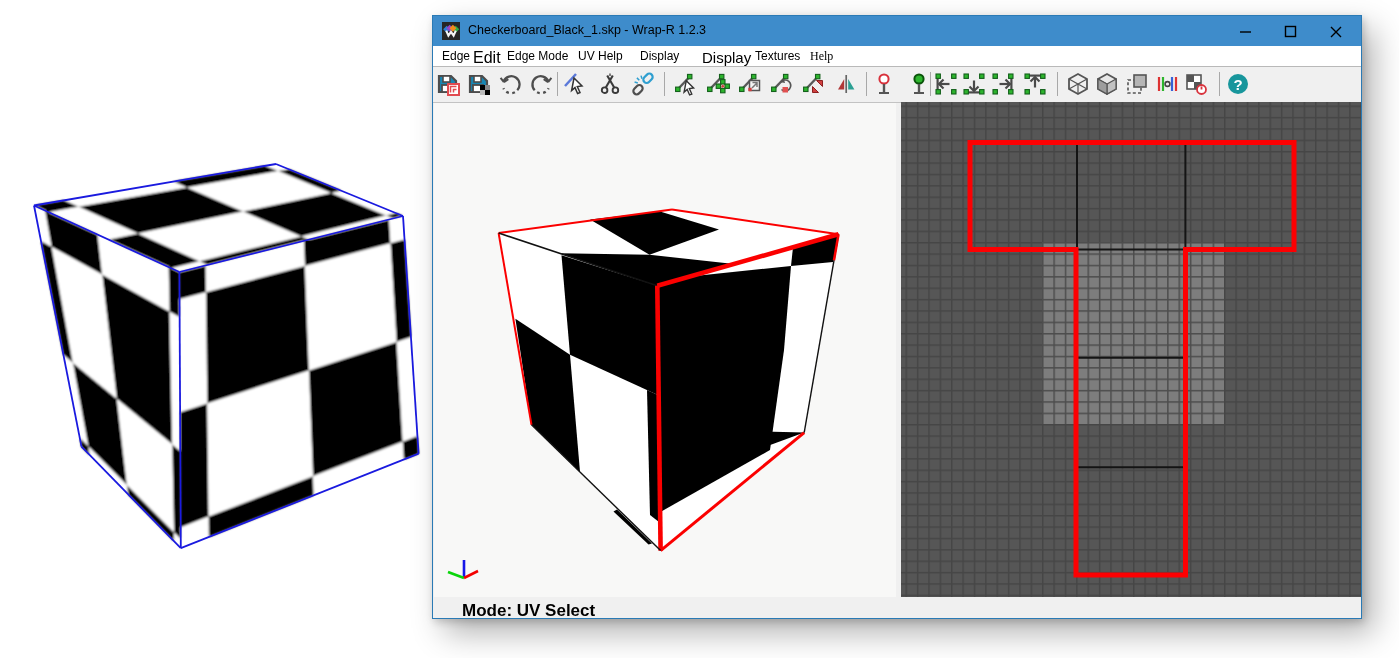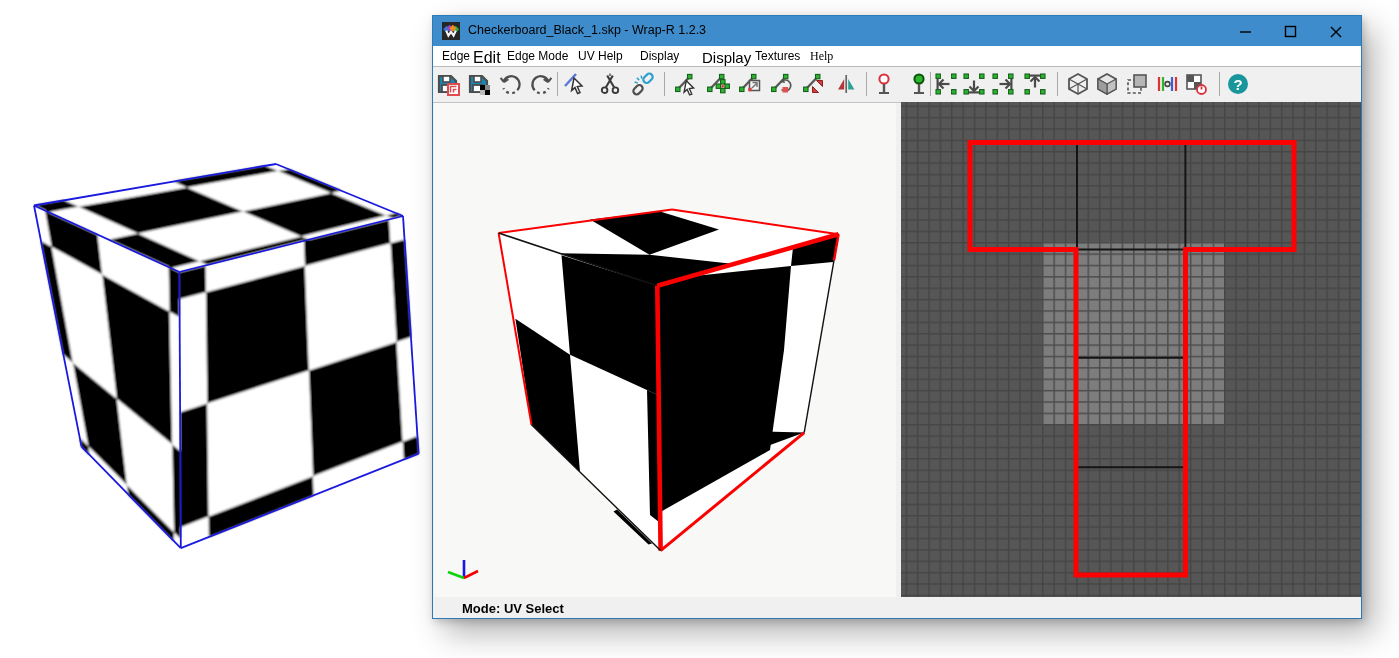--- a/index.html
+++ b/index.html
@@ -7,21 +7,21 @@
   border:1px solid #2a7ab5; background:#f0f0f0;
   box-shadow: 12px 14px 30px rgba(0,0,0,0.30), 2px 3px 8px rgba(0,0,0,0.18); }
 #title { position:absolute; left:0; top:0; width:100%; height:30px; background:#3e8ccb; }
 #title .txt { position:absolute; left:35px; top:7px; font-size:12.5px; color:#000; }
 #menubar { position:absolute; left:0; top:30px; width:100%; height:21px; background:#ffffff;
   font-size:12.5px; color:#000; border-bottom:1px solid #b9b9b9;}
 #toolbar { position:absolute; left:0; top:52px; width:100%; height:35px; background:#f0f0f0;
   border-bottom:1px solid #c3c3c3; }
 #content { position:absolute; left:0; top:87px; width:100%; height:495px; background:#f0f0f0; }
 #status { position:absolute; left:0; bottom:0; width:100%; height:21px; background:#f0f0f0;
-  font-size:13px; font-weight:bold; color:#000;margin-top:13px; }
+  font-size:17px; font-weight:bold; color:#000;margin-top:13px; }
 </style></head><body>
 <svg style="position:absolute;left:0;top:0" width="440" height="658">
     <g filter="url(#sf2)">
       <polygon points="34.0,205.5 64.5,200.3 78.9,206.8 48.6,212.2" fill="#000000"></polygon>
       <polygon points="64.5,200.3 173.6,181.6 187.2,187.4 78.9,206.8" fill="#ffffff"></polygon>
       <polygon points="173.6,181.6 265.5,165.8 278.4,171.1 187.2,187.4" fill="#000000"></polygon>
       <polygon points="265.5,165.8 276.0,164.0 288.9,169.3 278.4,171.1" fill="#ffffff"></polygon>
       <polygon points="48.6,212.2 78.9,206.8 138.2,233.5 108.7,239.7" fill="#ffffff"></polygon>
       <polygon points="78.9,206.8 187.2,187.4 243.3,211.5 138.2,233.5" fill="#000000"></polygon>
       <polygon points="187.2,187.4 278.4,171.1 331.5,193.0 243.3,211.5" fill="#ffffff"></polygon>

